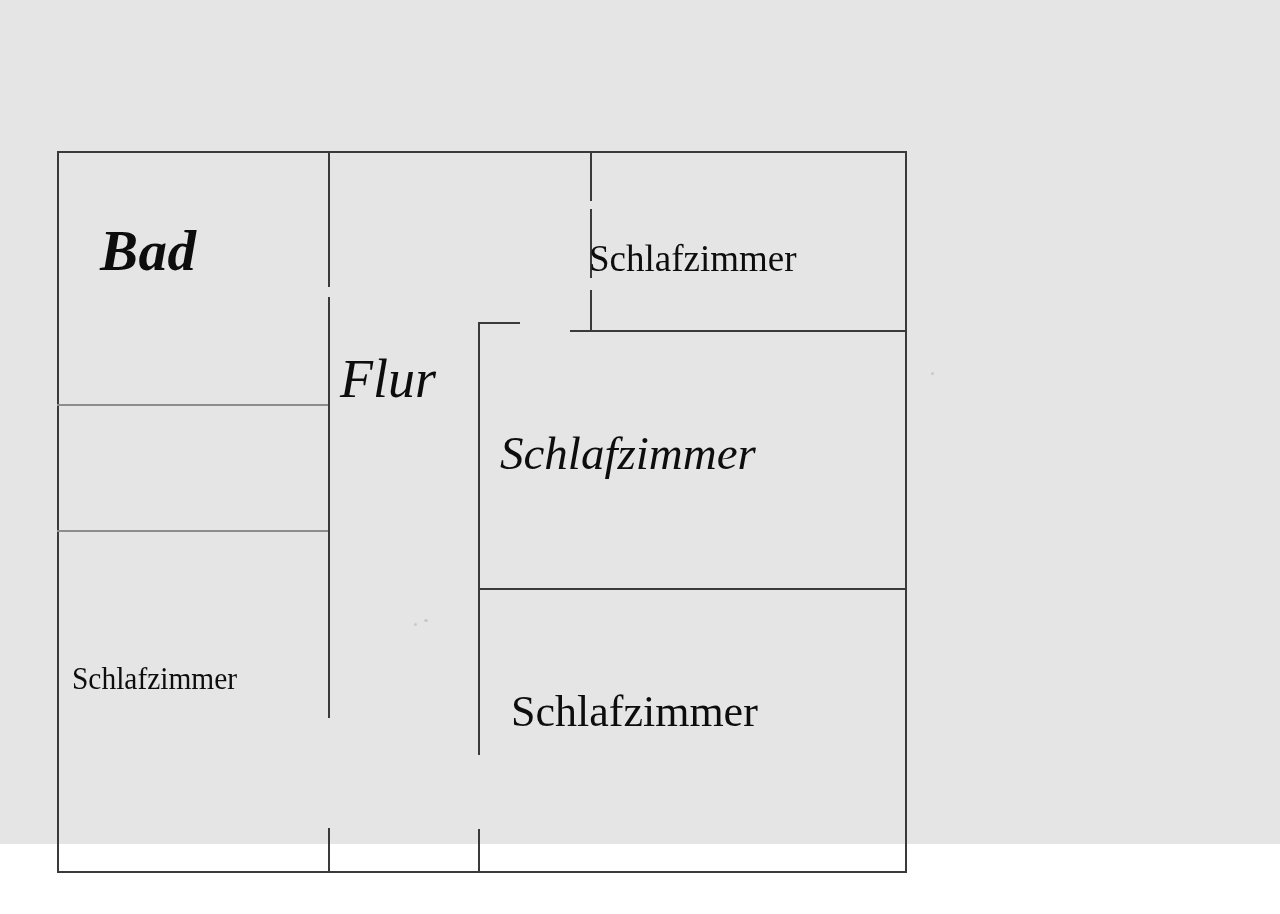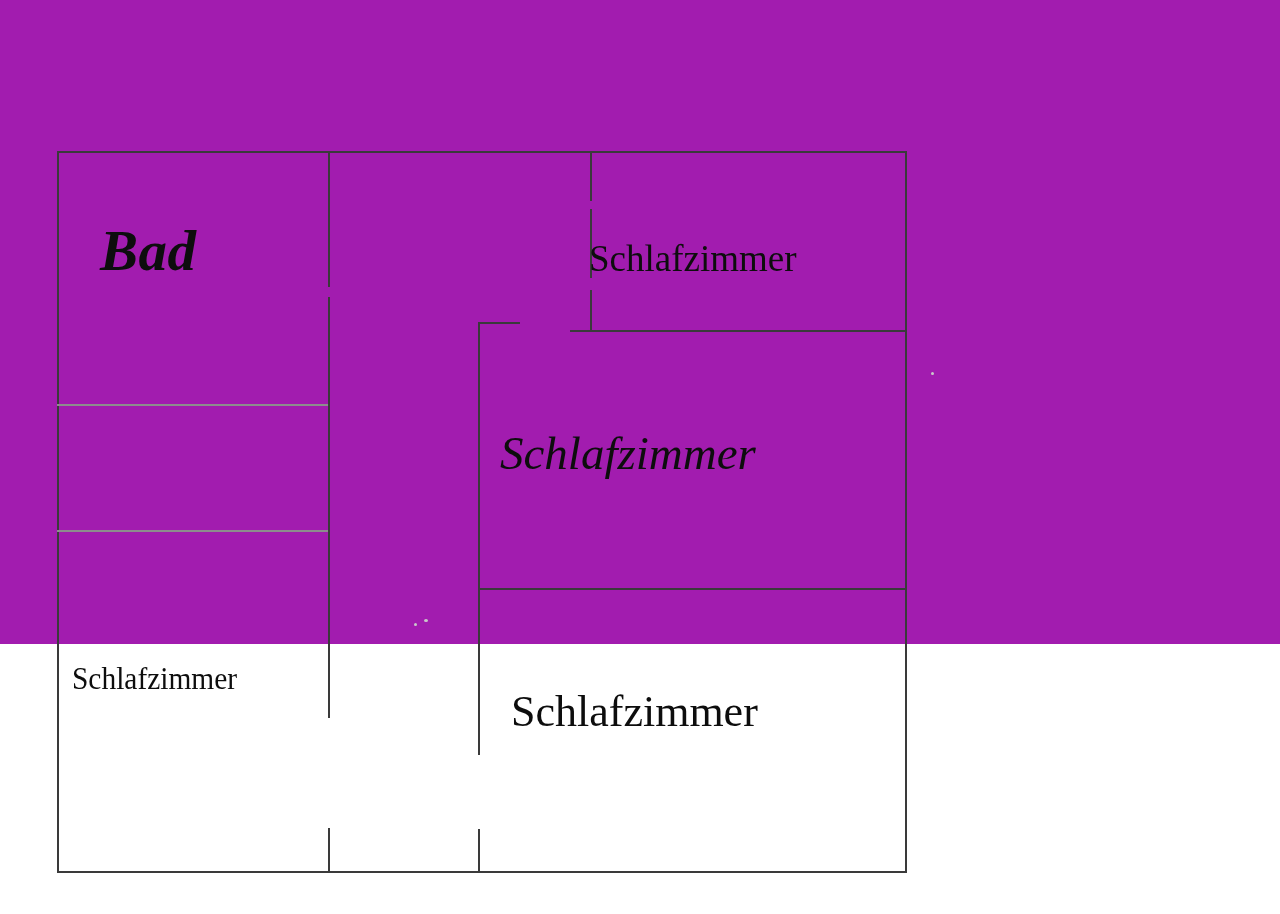--- a/index.html
+++ b/index.html
@@ -10,22 +10,22 @@
   }
   body {
     width: 1280px;
     height: 914px;
     overflow: hidden;
     font-family: "Liberation Serif", "DejaVu Serif", serif;
   }
   #floorplan-root {
     position: relative;
     width: 1280px;
-    height: 644px;
-    background: #a21caf;
+    height: 844px;
+    background: #e5e5e5;
   }
   
   .wall {
     position: absolute;
     background: #3a3a3a;
   }
   .wall.h { height: 2px; }
   .wall.v { width: 2px; }
   .wall.faint { background: #8d8d8d; height: 1px; }
 
@@ -114,20 +114,21 @@
 
   <div class="speck" style="left:931px; top:372px; width:3px; height:3px;"></div>
   <div class="speck" style="left:414px; top:623px; width:3px; height:3px;"></div>
   <div class="speck" style="left:424px; top:619px; width:4px; height:3px;"></div>
 
   <div class="room-label lbl-bad" style="left:100px; top:222px;">Bad</div>
 
 
   <div class="room-label lbl-schlaf-bottomleft" style="left:72px; top:662px;">Schlafzimmer</div>
 
+  <div class="room-label lbl-flur" style="left:340px; top:352px;">Flur</div>
 
   <div class="room-label lbl-schlaf-topright" style="left:589px; top:240px;">Schlafzimmer</div>
 
   <div class="room-label lbl-schlaf-mid" style="left:500px; top:430px;">Schlafzimmer</div>
 
   <div class="room-label lbl-schlaf-bottomright" style="left:511px; top:690px;">Schlafzimmer</div>
 
 </div>
 
 </body></html>

